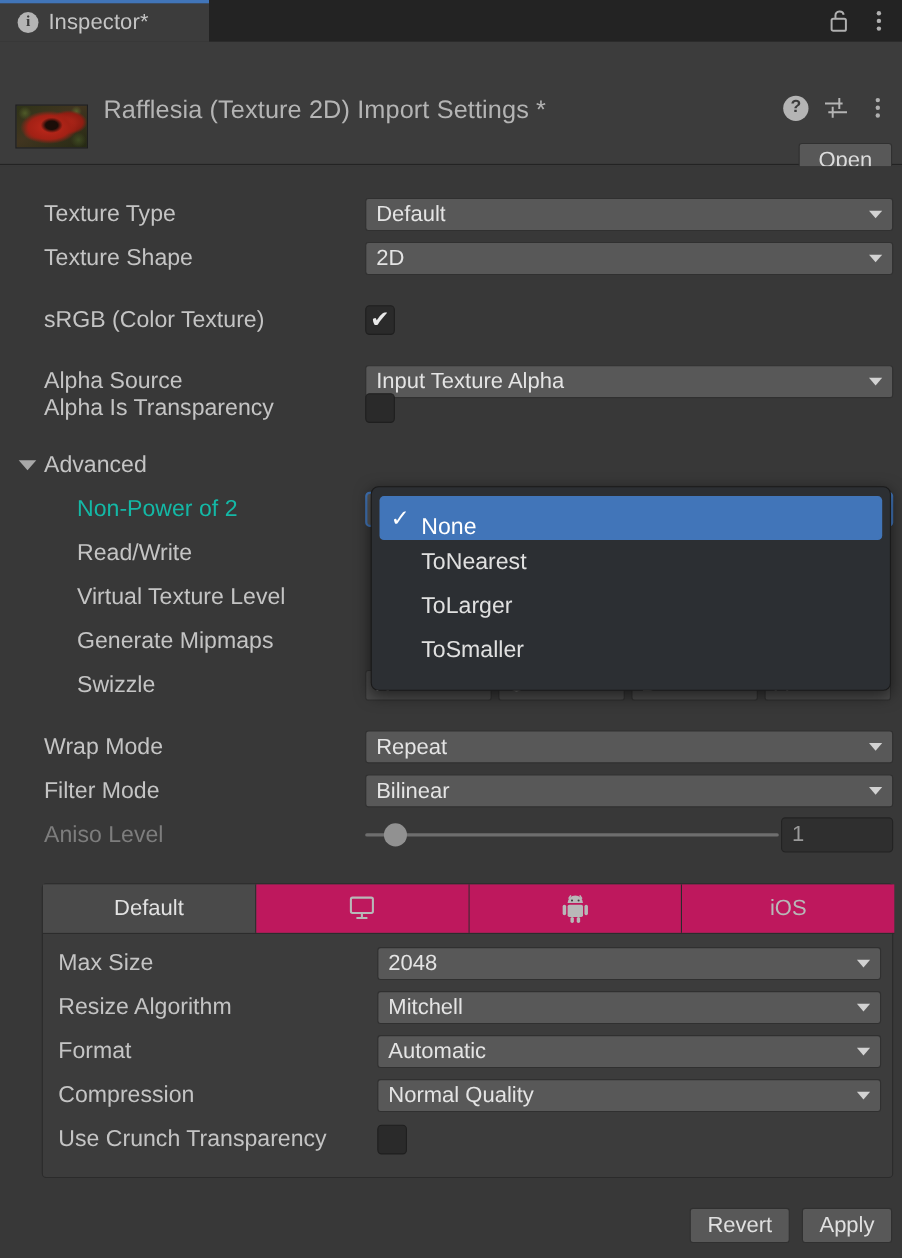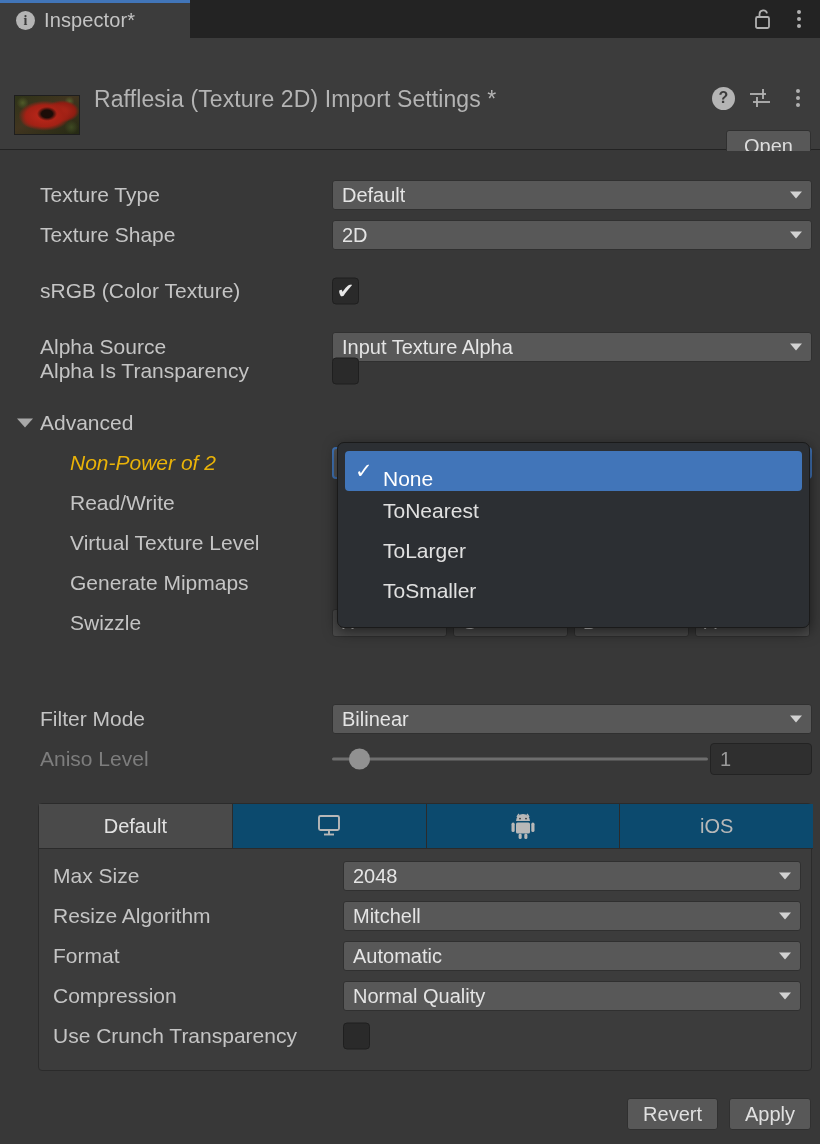--- a/index.html
+++ b/index.html
@@ -88,21 +88,21 @@
     position: absolute; left: 0; top: 151px; width: 820px; height: 993px;
     background: #383838;
   }
 
   .row { position: absolute; left: 0; width: 820px; height: 40px; }
   .lbl {
     position: absolute; left: 40px; top: 50%; transform: translateY(-50%);
     font-size: 21px; color: #c4c4c4; white-space: nowrap;
   }
   .lbl.dim { color: #7d7d7d; }
-  .lbl.blue { color: #eab308; font-style: italic; }
+  .lbl.blue { color: #14b8a6; }
   .lbl.indent { left: 70px; }
 
   .field {
     position: absolute; left: 332px; width: 480px; height: 30px;
     top: 50%; transform: translateY(-50%);
     background: #585858; border: 1px solid #303030; border-radius: 3px;
     display: flex; align-items: center;
   }
   .field .val {
     font-size: 20px; color: #e4e4e4; padding-left: 9px;
@@ -192,21 +192,21 @@
   .plat-box {
     position: absolute; left: 38px; top: 803px; width: 774px; height: 268px;
     background: #3c3c3c; border: 1px solid #2b2b2b; border-radius: 4px;
   }
   .plat-tabs {
     position: absolute; left: 0; top: 0; width: 774px; height: 45px;
     display: flex; border-bottom: 1px solid #2b2b2b;
   }
   .plat-tab {
     flex: 1; display: flex; align-items: center; justify-content: center;
-    background: #0c4a6e; border-right: 1px solid #2b2b2b;
+    background: #be185d; border-right: 1px solid #2b2b2b;
     font-size: 20px; color: #b8b8b8;
   }
   .plat-tab:last-child { border-right: none; }
   .plat-tab.active { background: #4a4a4a; color: #e2e2e2; }
 
   .plat-row { position: absolute; left: 0; width: 774px; height: 40px; }
   .plat-lbl {
     position: absolute; left: 14px; top: 50%; transform: translateY(-50%);
     font-size: 21px; color: #c4c4c4; white-space: nowrap;
   }
@@ -374,20 +374,27 @@
     <div class="popup-item">
       <span class="pchk"></span>
       <span class="plabel">ToLarger</span>
     </div>
     <div class="popup-item">
       <span class="pchk"></span>
       <span class="plabel">ToSmaller</span>
     </div>
   </div>
 
+  <div class="row" style="top:508px">
+    <span class="lbl">Wrap Mode</span>
+    <div class="field">
+      <span class="val">Repeat</span>
+      <span class="caret"></span>
+    </div>
+  </div>
 
   <div class="row" style="top:548px">
     <span class="lbl">Filter Mode</span>
     <div class="field">
       <span class="val">Bilinear</span>
       <span class="caret"></span>
     </div>
   </div>
 
   <div class="row" style="top:588px">

